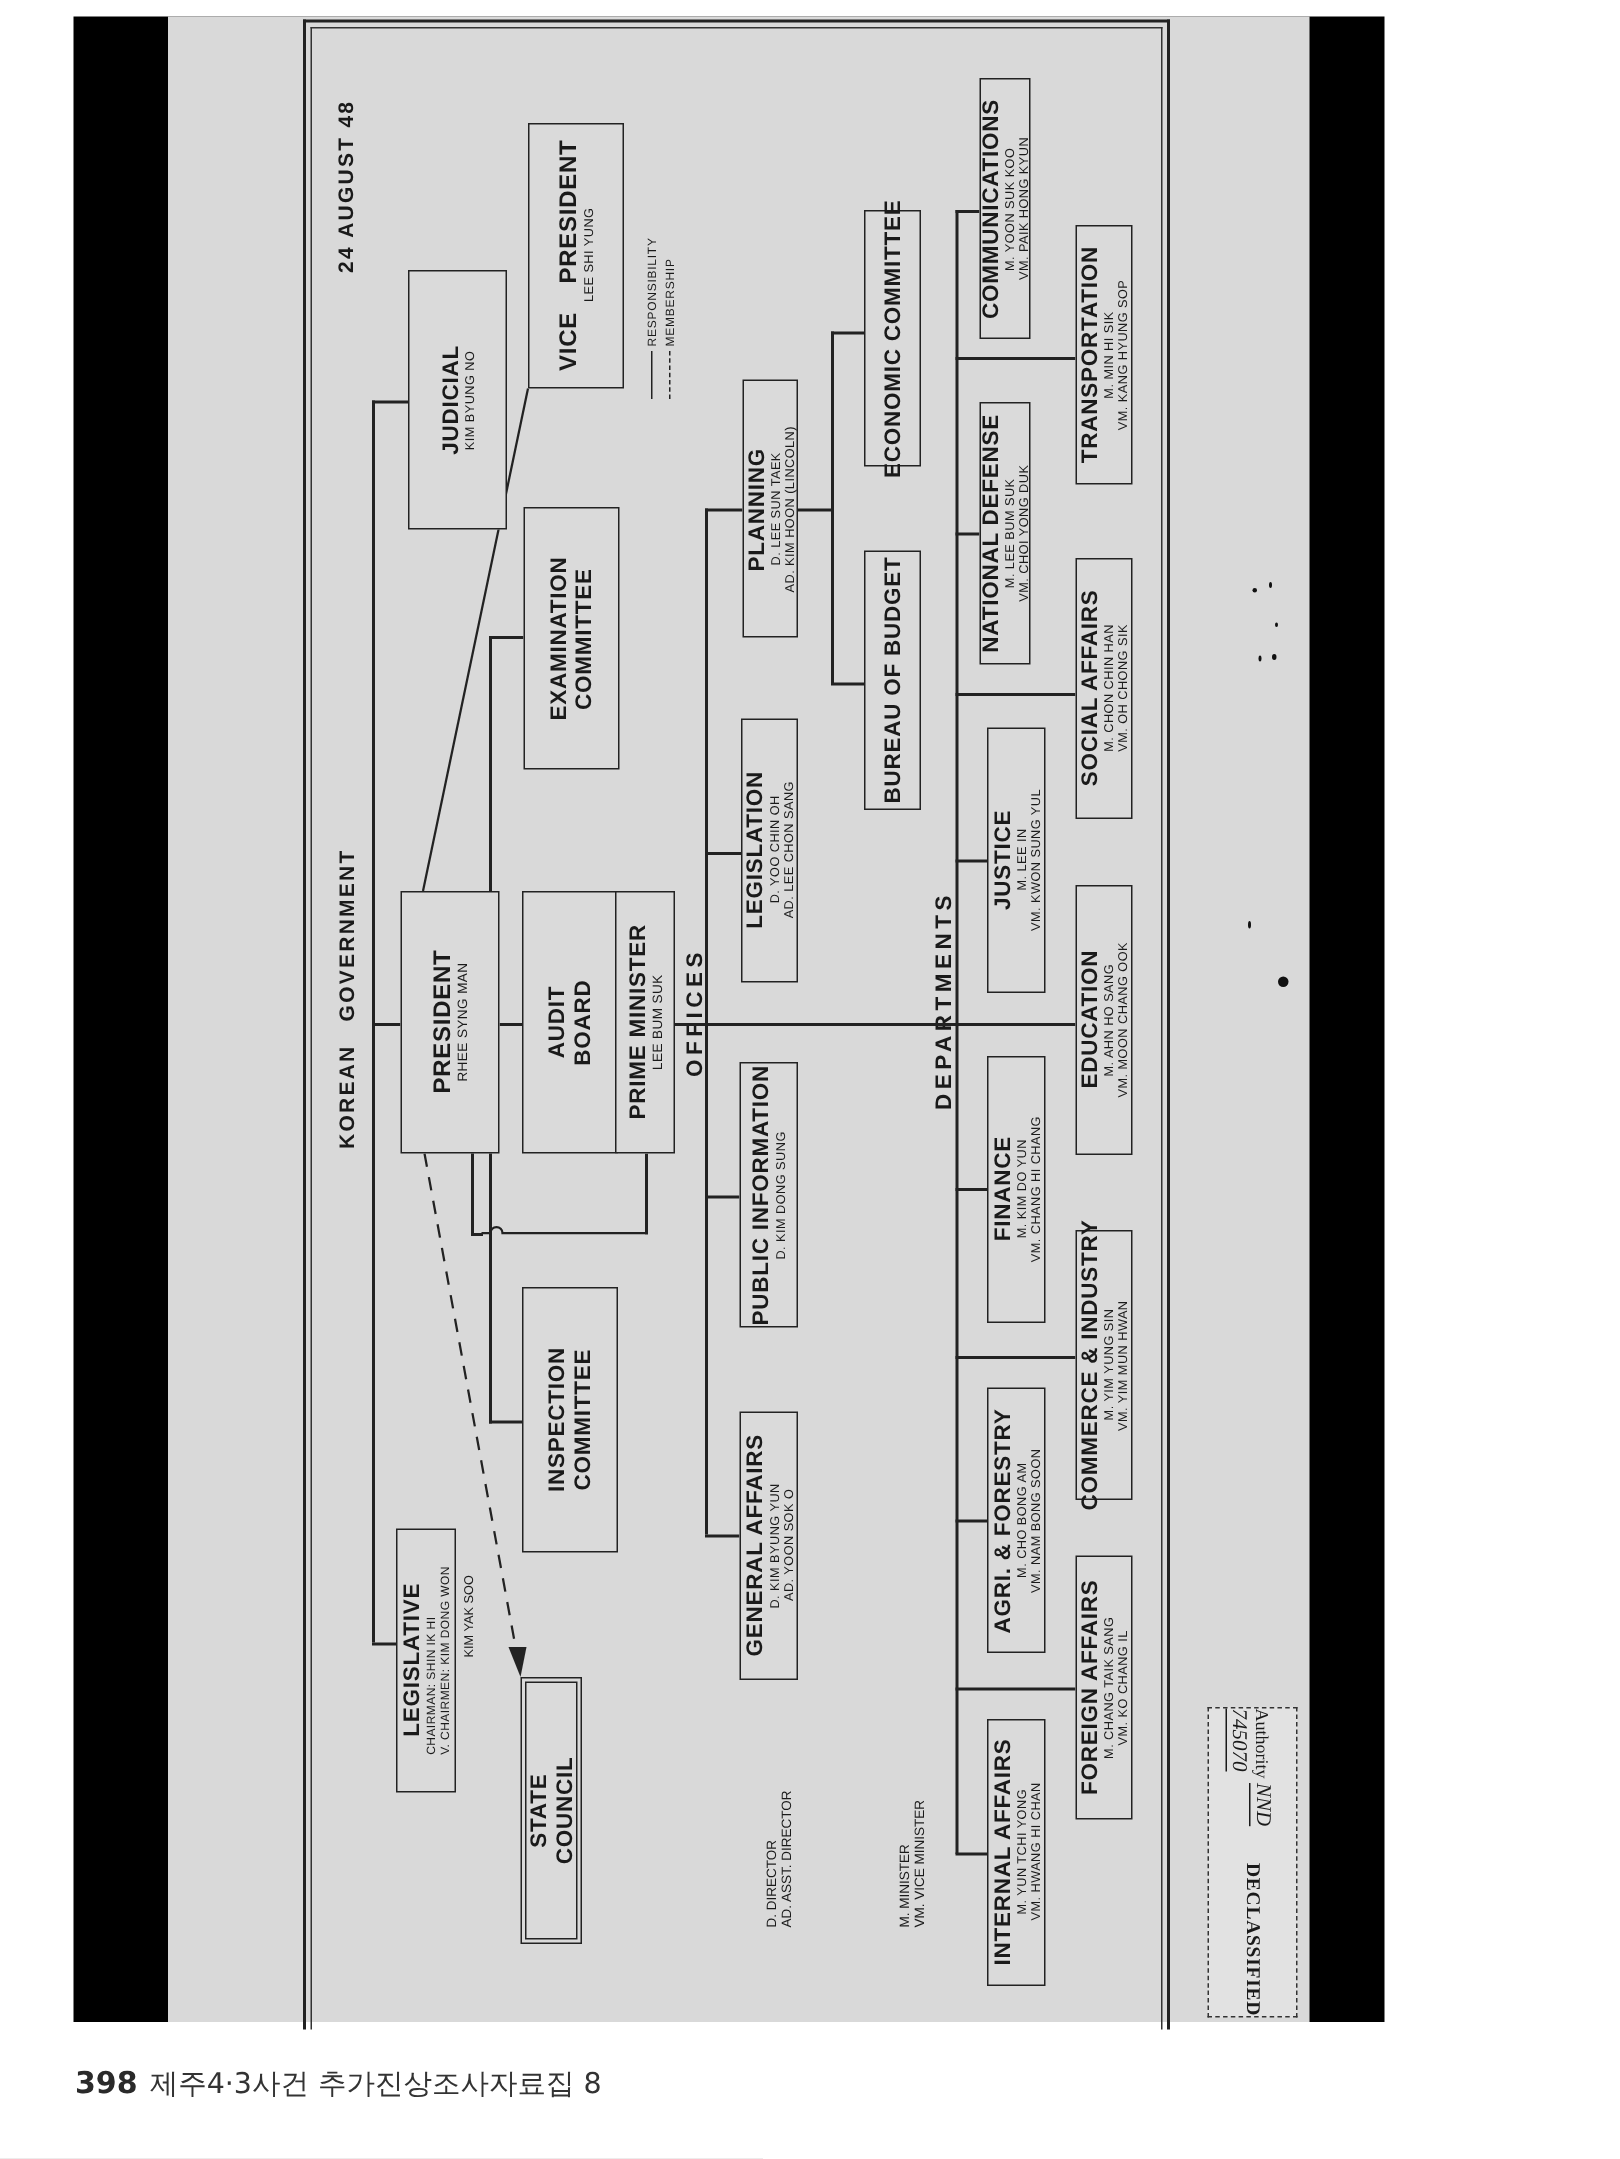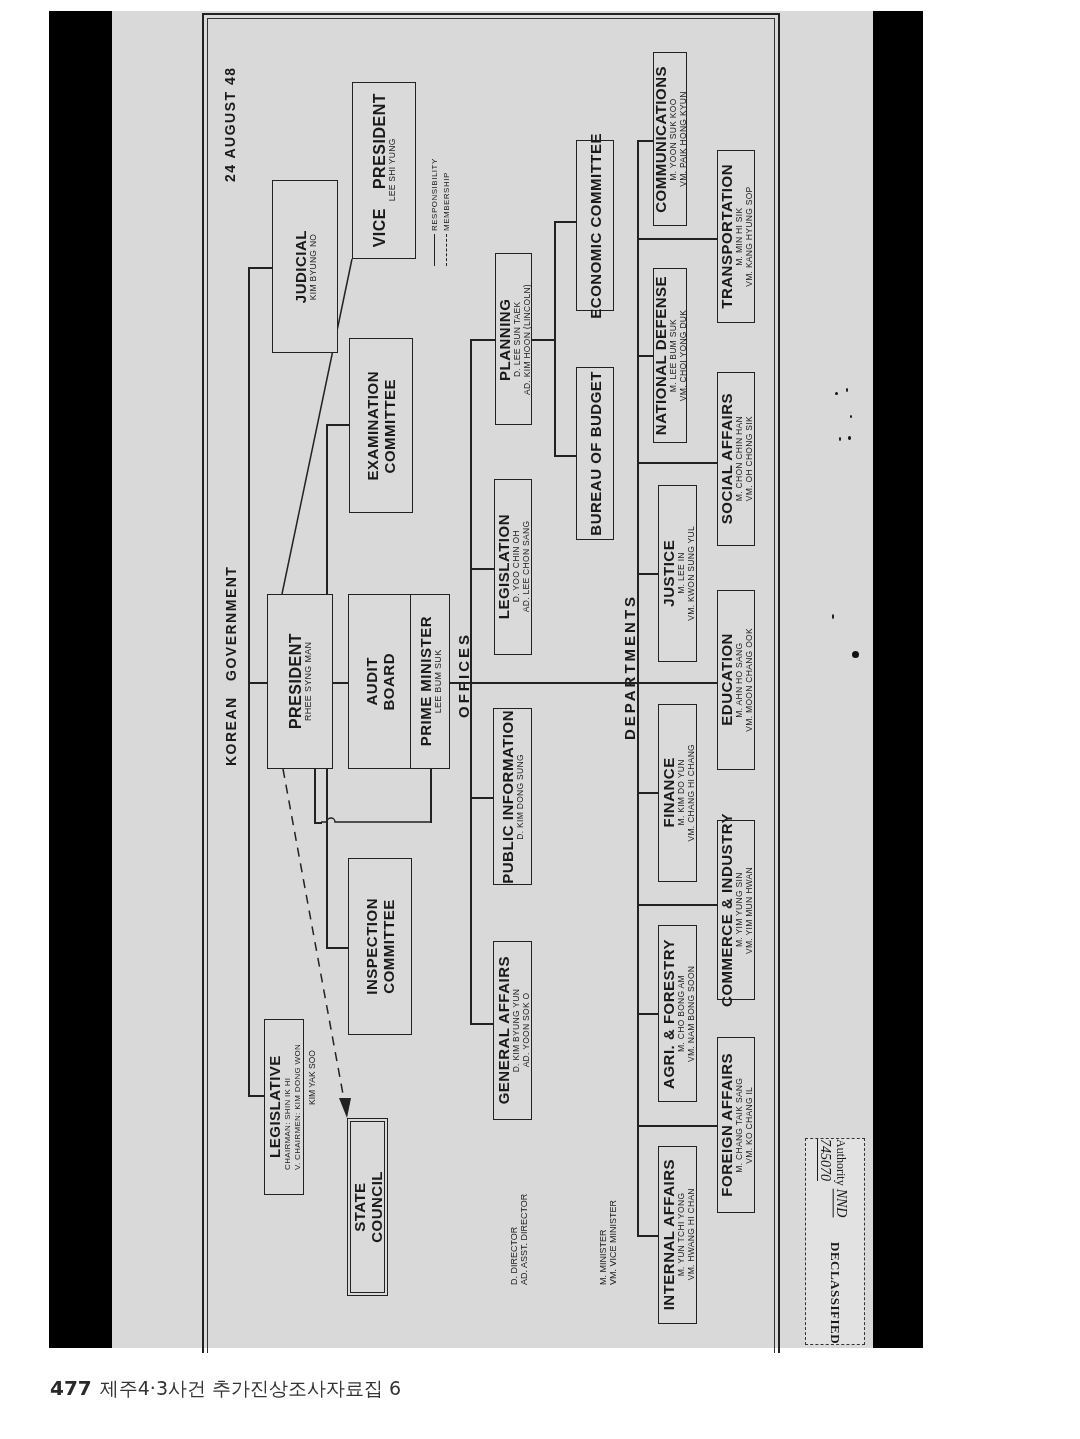--- a/index.html
+++ b/index.html
@@ -391,14 +391,14 @@
   <div style="writing-mode:vertical-rl; display:flex; flex-direction:row-reverse; align-items:center; font-family:'Liberation Serif', serif;">
     <div class="st1" style="font-weight:bold; font-size:13px; letter-spacing:0.5px;">DECLASSIFIED</div>
     <div class="st2" style="font-size:12px; margin-right:4px;">
       <span>Authority</span>
       <span style="text-decoration:underline; font-style:italic; font-size:14px;">NND 745070</span>
     </div>
   </div>
 </div>
 
 <div class="footer">
-  <span class="pg">477</span><span>제주4·3사건 추가진상조사자료집 6</span>
+  <span class="pg">398</span><span>제주4·3사건 추가진상조사자료집 8</span>
 </div>
 
 </body></html>

